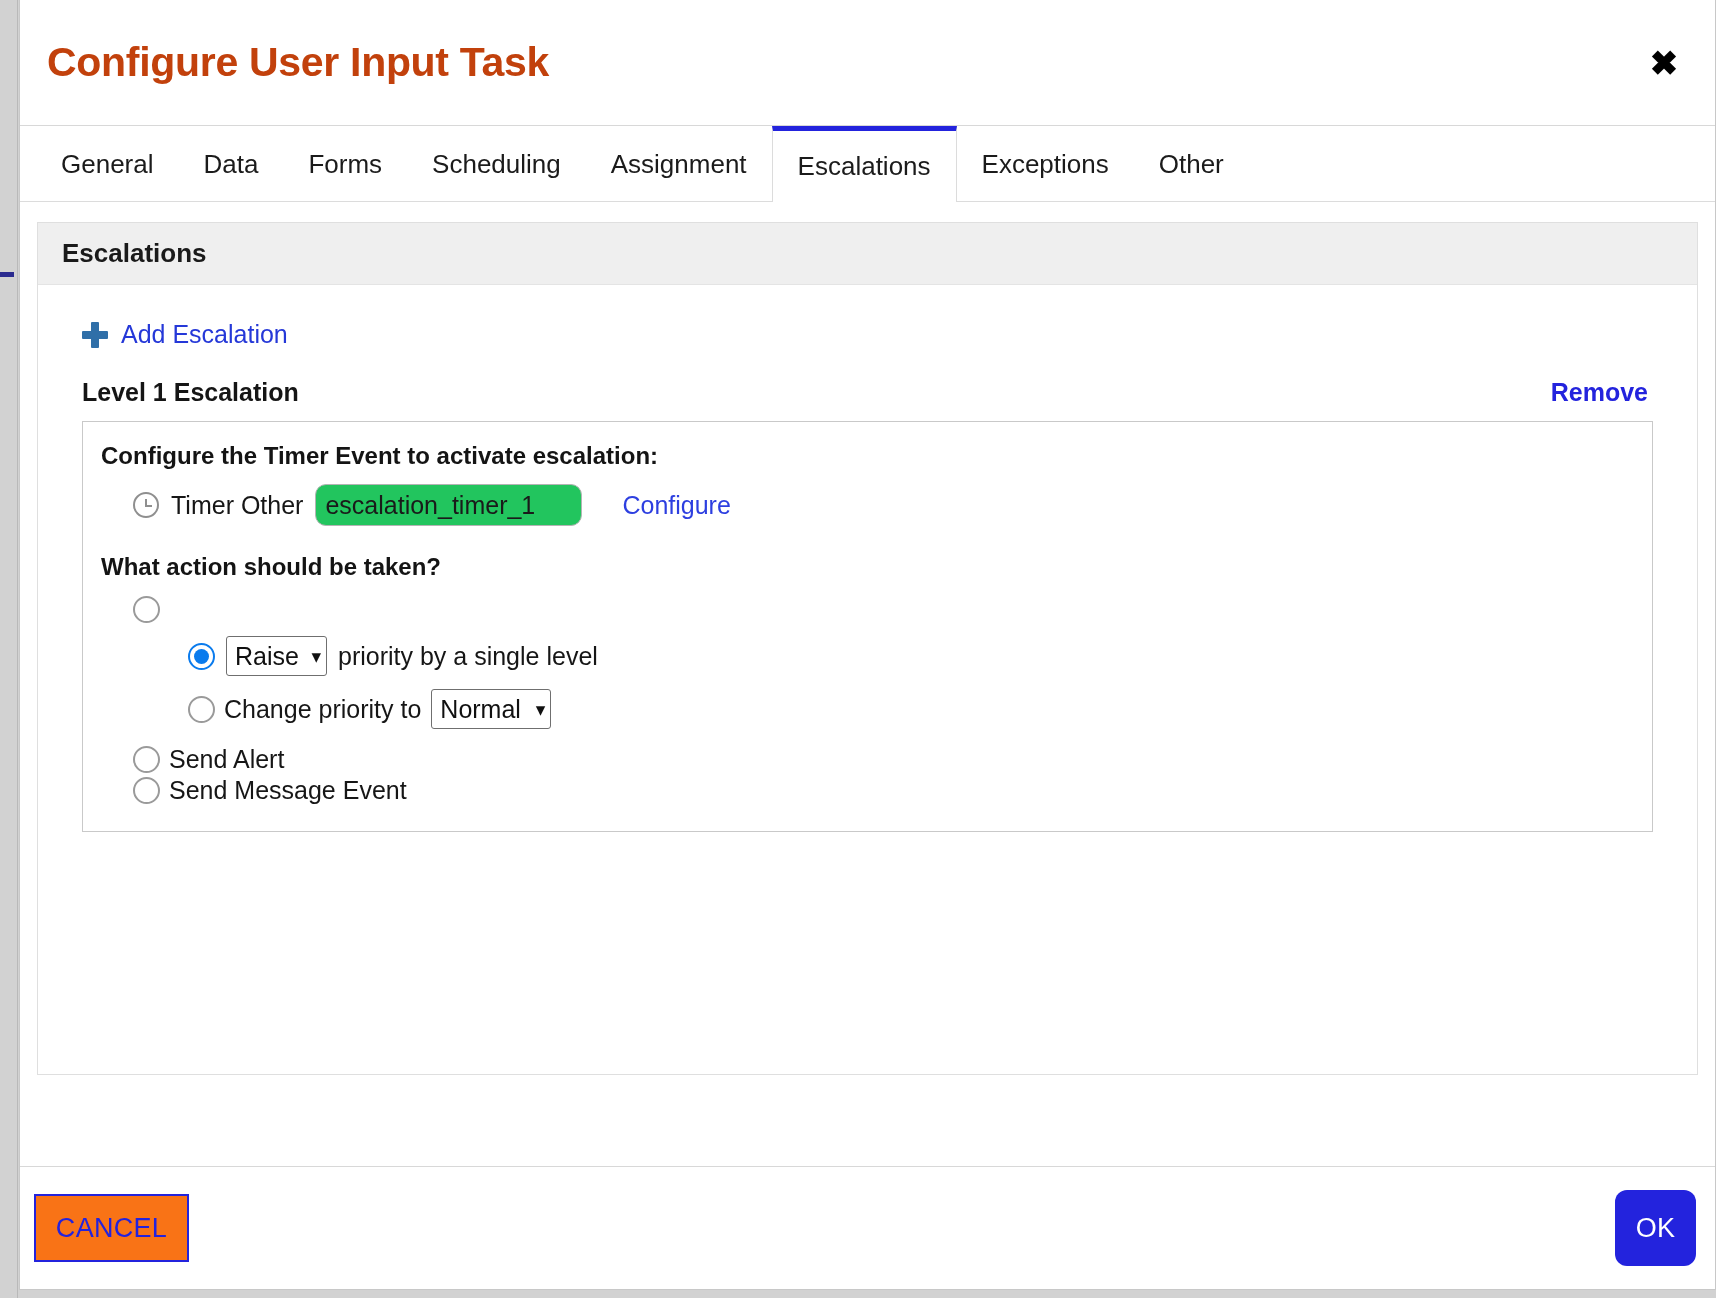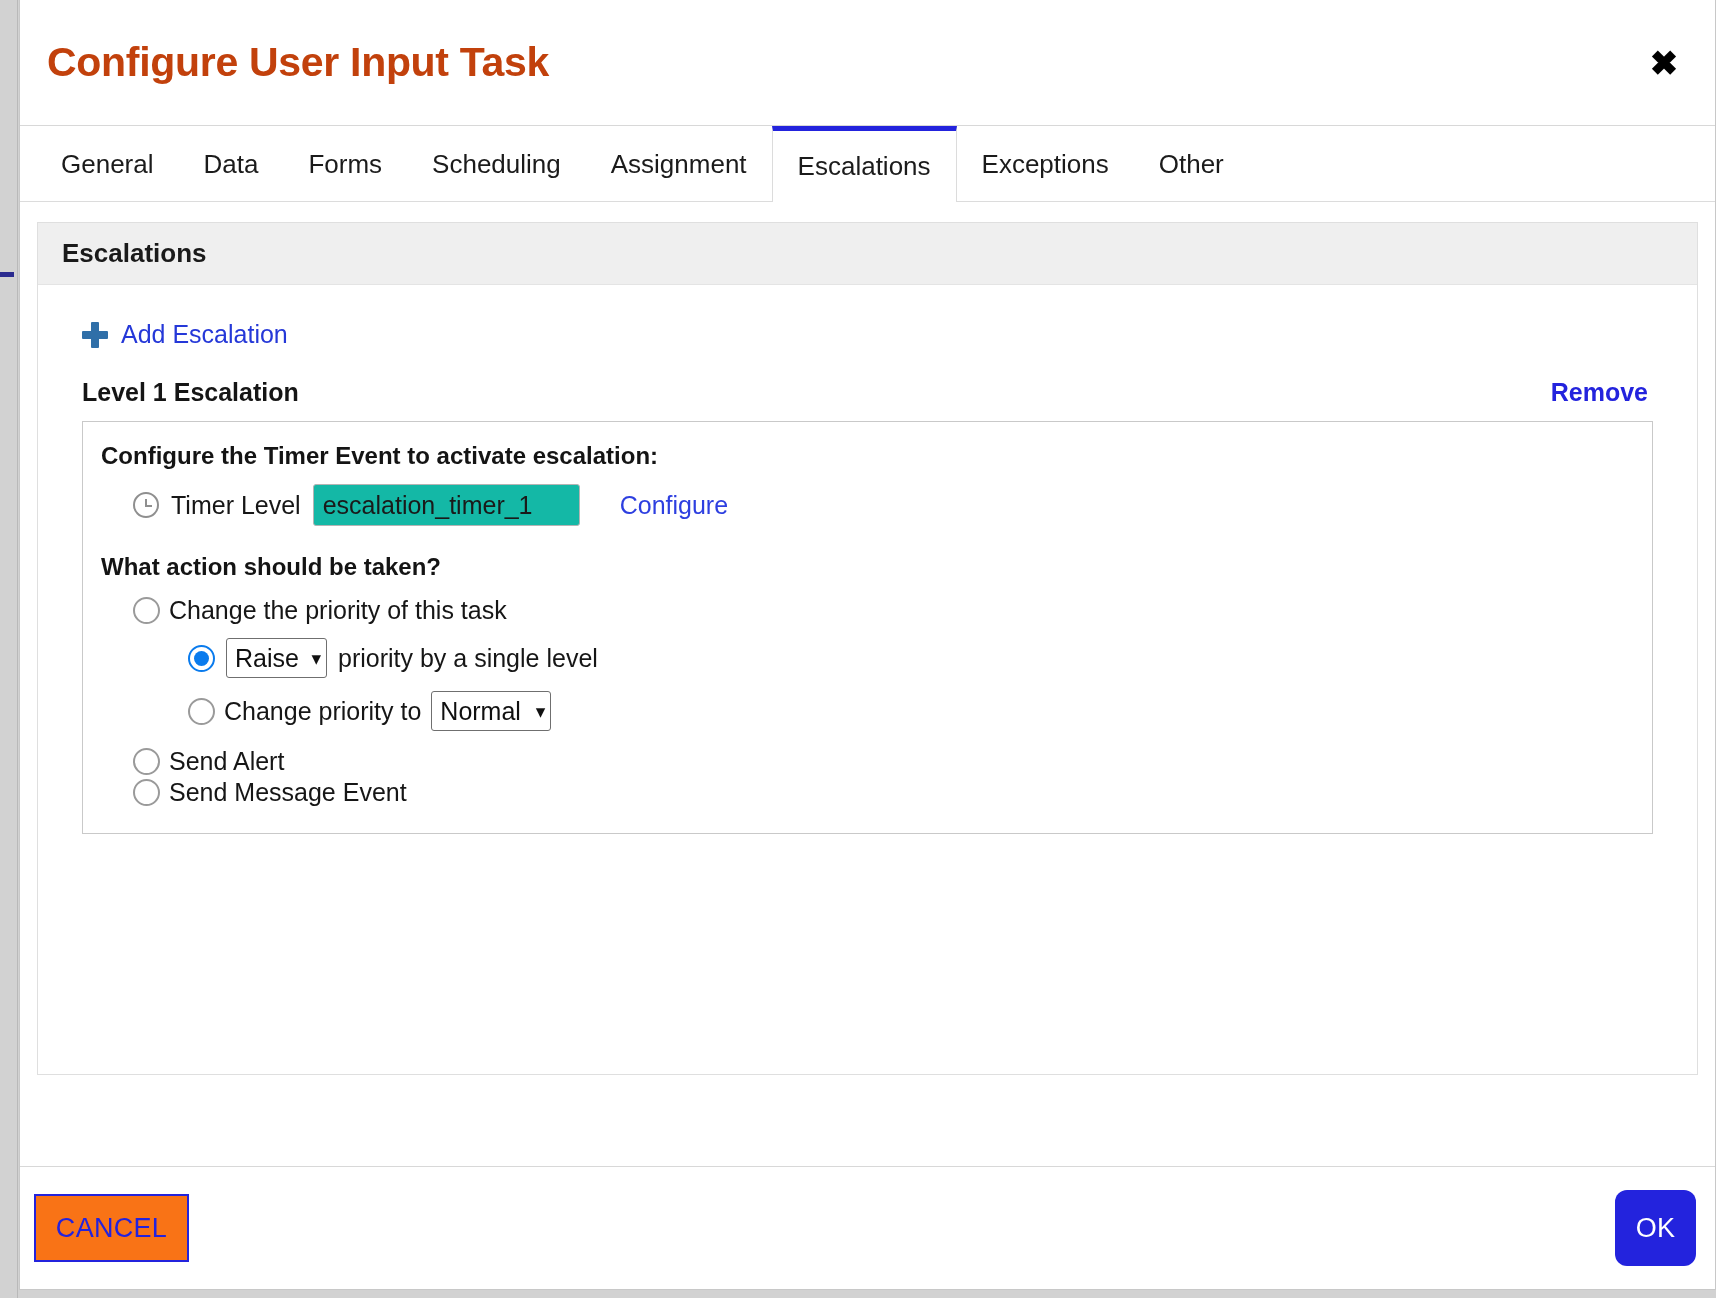--- a/index.html
+++ b/index.html
@@ -243,22 +243,22 @@
     width: 6px; height: 2px;
     background: #8f8f8f;
   }
   .timer-label {
     font-size: 25px;
     color: #161616;
     margin-right: 12px;
   }
   .text-input {
     border: 1px solid #b4b4b4;
-    border-radius: 3px;
-    background: #14b8a6;
+    border-radius: 11px;
+    background: #22c55e;
     font-family: "Liberation Sans", sans-serif;
     color: #1a1a1a;
     box-sizing: border-box;
     outline: none;
   }
   #timer-event-input {
     width: 267px;
     height: 42px;
     font-size: 25px;
     padding: 0 9px;
@@ -470,31 +470,30 @@
           <span class="level-title">Level 1 Escalation</span>
           <span class="remove-link">Remove</span>
         </div>
 
         <div class="esc-box">
 
           <div class="section-label">Configure the Timer Event to activate escalation:</div>
 
           <div class="timer-row">
             <span class="clock-icon"></span>
-            <span class="timer-label">Timer Level</span>
+            <span class="timer-label">Timer Other</span>
             <input class="text-input" id="timer-event-input" type="text" value="escalation_timer_1" style="">
             <span class="configure-link">Configure</span>
           </div>
 
           <div class="section-label action-label">What action should be taken?</div>
 
 
           <div class="opt-row" id="change-priority-row">
             <span class="radio"></span>
-            <span id="change-priority-label">Change the priority of this task</span>
           </div>
 
           <div class="sub-row" id="raise-row">
             <span class="radio checked"></span>
             <span class="select" id="raise-select">
               <span>Raise</span>
               <span class="chev">▾</span>
             </span>
             <span class="after-select-text">priority by a single level</span>
           </div>

